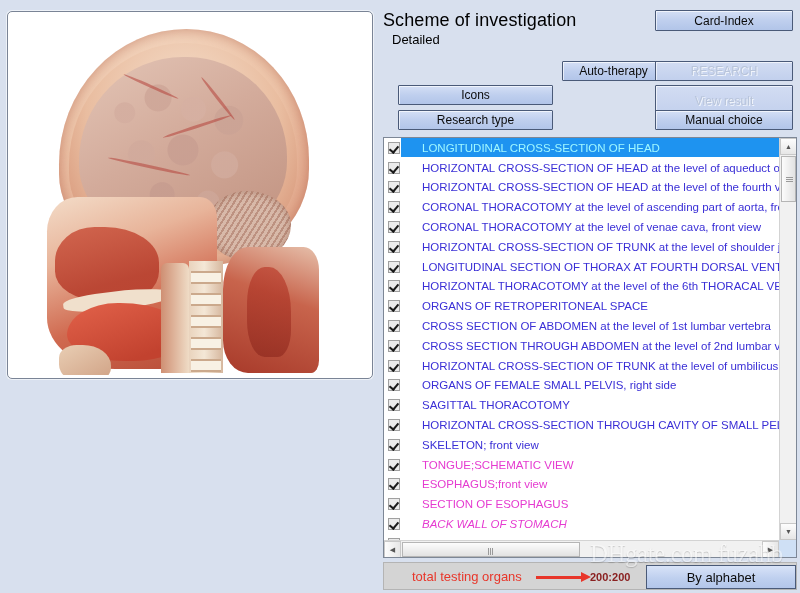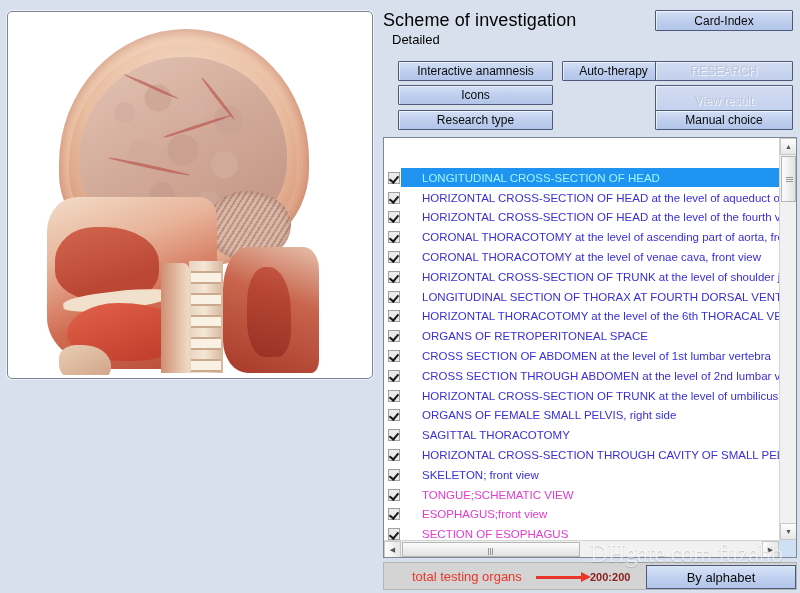--- a/index.html
+++ b/index.html
@@ -239,21 +239,20 @@
     width: 414px; height: 421px;
     background: #ffffff;
     border: 1px solid #7d8796;
     overflow: hidden;
   }
   #list-items {
     position: absolute;
     left: 0; top: 0;
     right: 17px; bottom: 17px;
     overflow: hidden;
-    margin-top: 30px;
   }
   .list-row {
     height: 19.8px;
     display: flex;
     align-items: center;
     padding-left: 4px;
     font-size: 11.5px;
     white-space: nowrap;
     cursor: default;
   }
@@ -459,21 +458,20 @@
 
 
 </div>
 
 <div id="right-col">
 
   <div id="title-main">Scheme of investigation</div>
   <div id="title-sub">Detailed</div>
 
   <div class="btn" id="btn-card-index">Card-Index</div>
-  <div class="btn" id="btn-interactive">Interactive anamnesis</div>
   <div class="btn" id="btn-icons">Icons</div>
   <div class="btn" id="btn-research-type">Research type</div>
   <div class="btn" id="btn-auto-therapy">Auto-therapy</div>
   <div class="btn disabled" id="btn-research">RESEARCH</div>
   <div class="btn disabled" id="btn-view-result">View result</div>
   <div class="btn" id="btn-manual">Manual choice</div>
 
   <div id="listbox">
     <div id="list-items">
         <div class="list-row selected" style="position: relative;">

